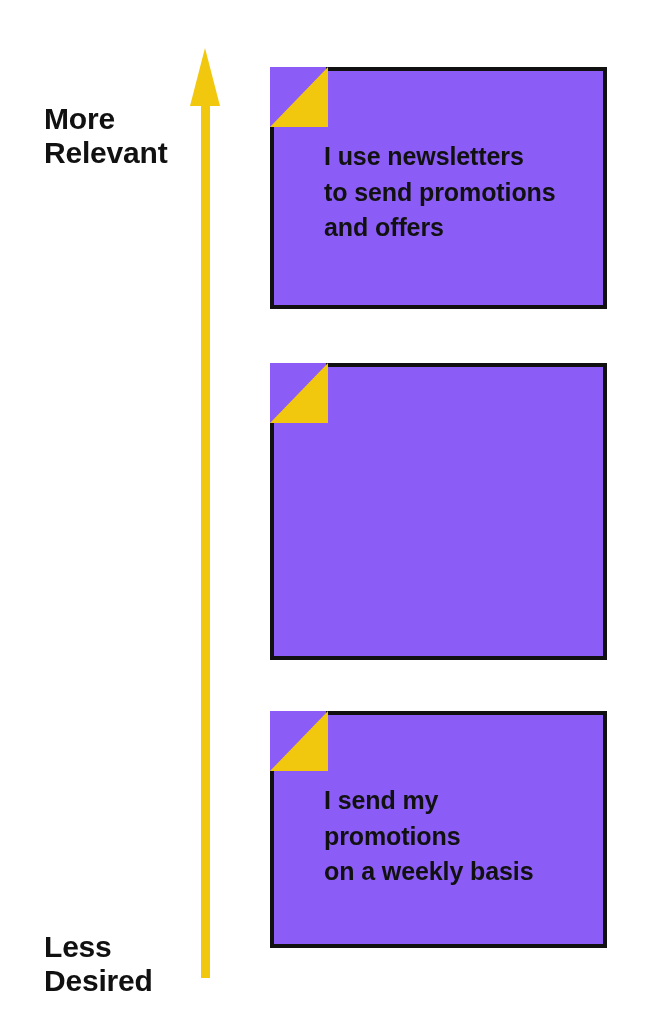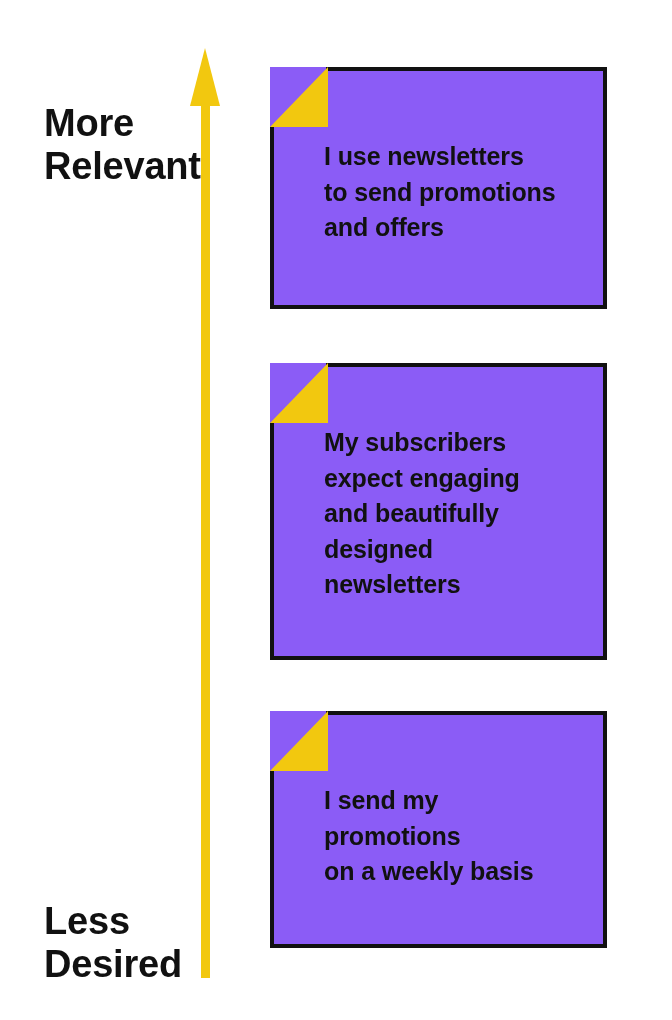--- a/index.html
+++ b/index.html
@@ -44,29 +44,29 @@
     height: 0;
     border-left: 15px solid transparent;
     border-right: 15px solid transparent;
     border-bottom: 58px solid #F2C80F;
   }
 
   
   .axis-label {
     position: absolute;
     left: 44px;
-    font-size: 38px;
+    font-size: 30px;
     font-weight: bold;
     line-height: 1.14;
     color: #111111;
     letter-spacing: -0.2px;
     white-space: pre-line;
   }
   .axis-label.top  { top: 102px; }
-  .axis-label.bottom { top: 900px; }
+  .axis-label.bottom { top: 930px; }
 
   
   .card {
     position: absolute;
     left: 270px;
     width: 337px;
     background: #8b5cf6;
     box-sizing: border-box;
   }
 
@@ -140,25 +140,20 @@
 to send promotions
 and offers</div>
   </div>
 
   <div class="card" id="card-1">
     <div class="card-edge-top"></div>
     <div class="card-edge-right"></div>
     <div class="card-edge-bottom"></div>
     <div class="card-edge-left"></div>
     <div class="card-fold-shape" style="background: rgb(242, 200, 15);"></div>
-    <div class="card-text">My subscribers
-expect engaging
-and beautifully
-designed
-newsletters</div>
   </div>
 
   <div class="card" id="card-2">
     <div class="card-edge-top"></div>
     <div class="card-edge-right"></div>
     <div class="card-edge-bottom"></div>
     <div class="card-edge-left"></div>
     <div class="card-fold-shape" style="background: rgb(242, 200, 15);"></div>
     <div class="card-text">I send my
 promotions

